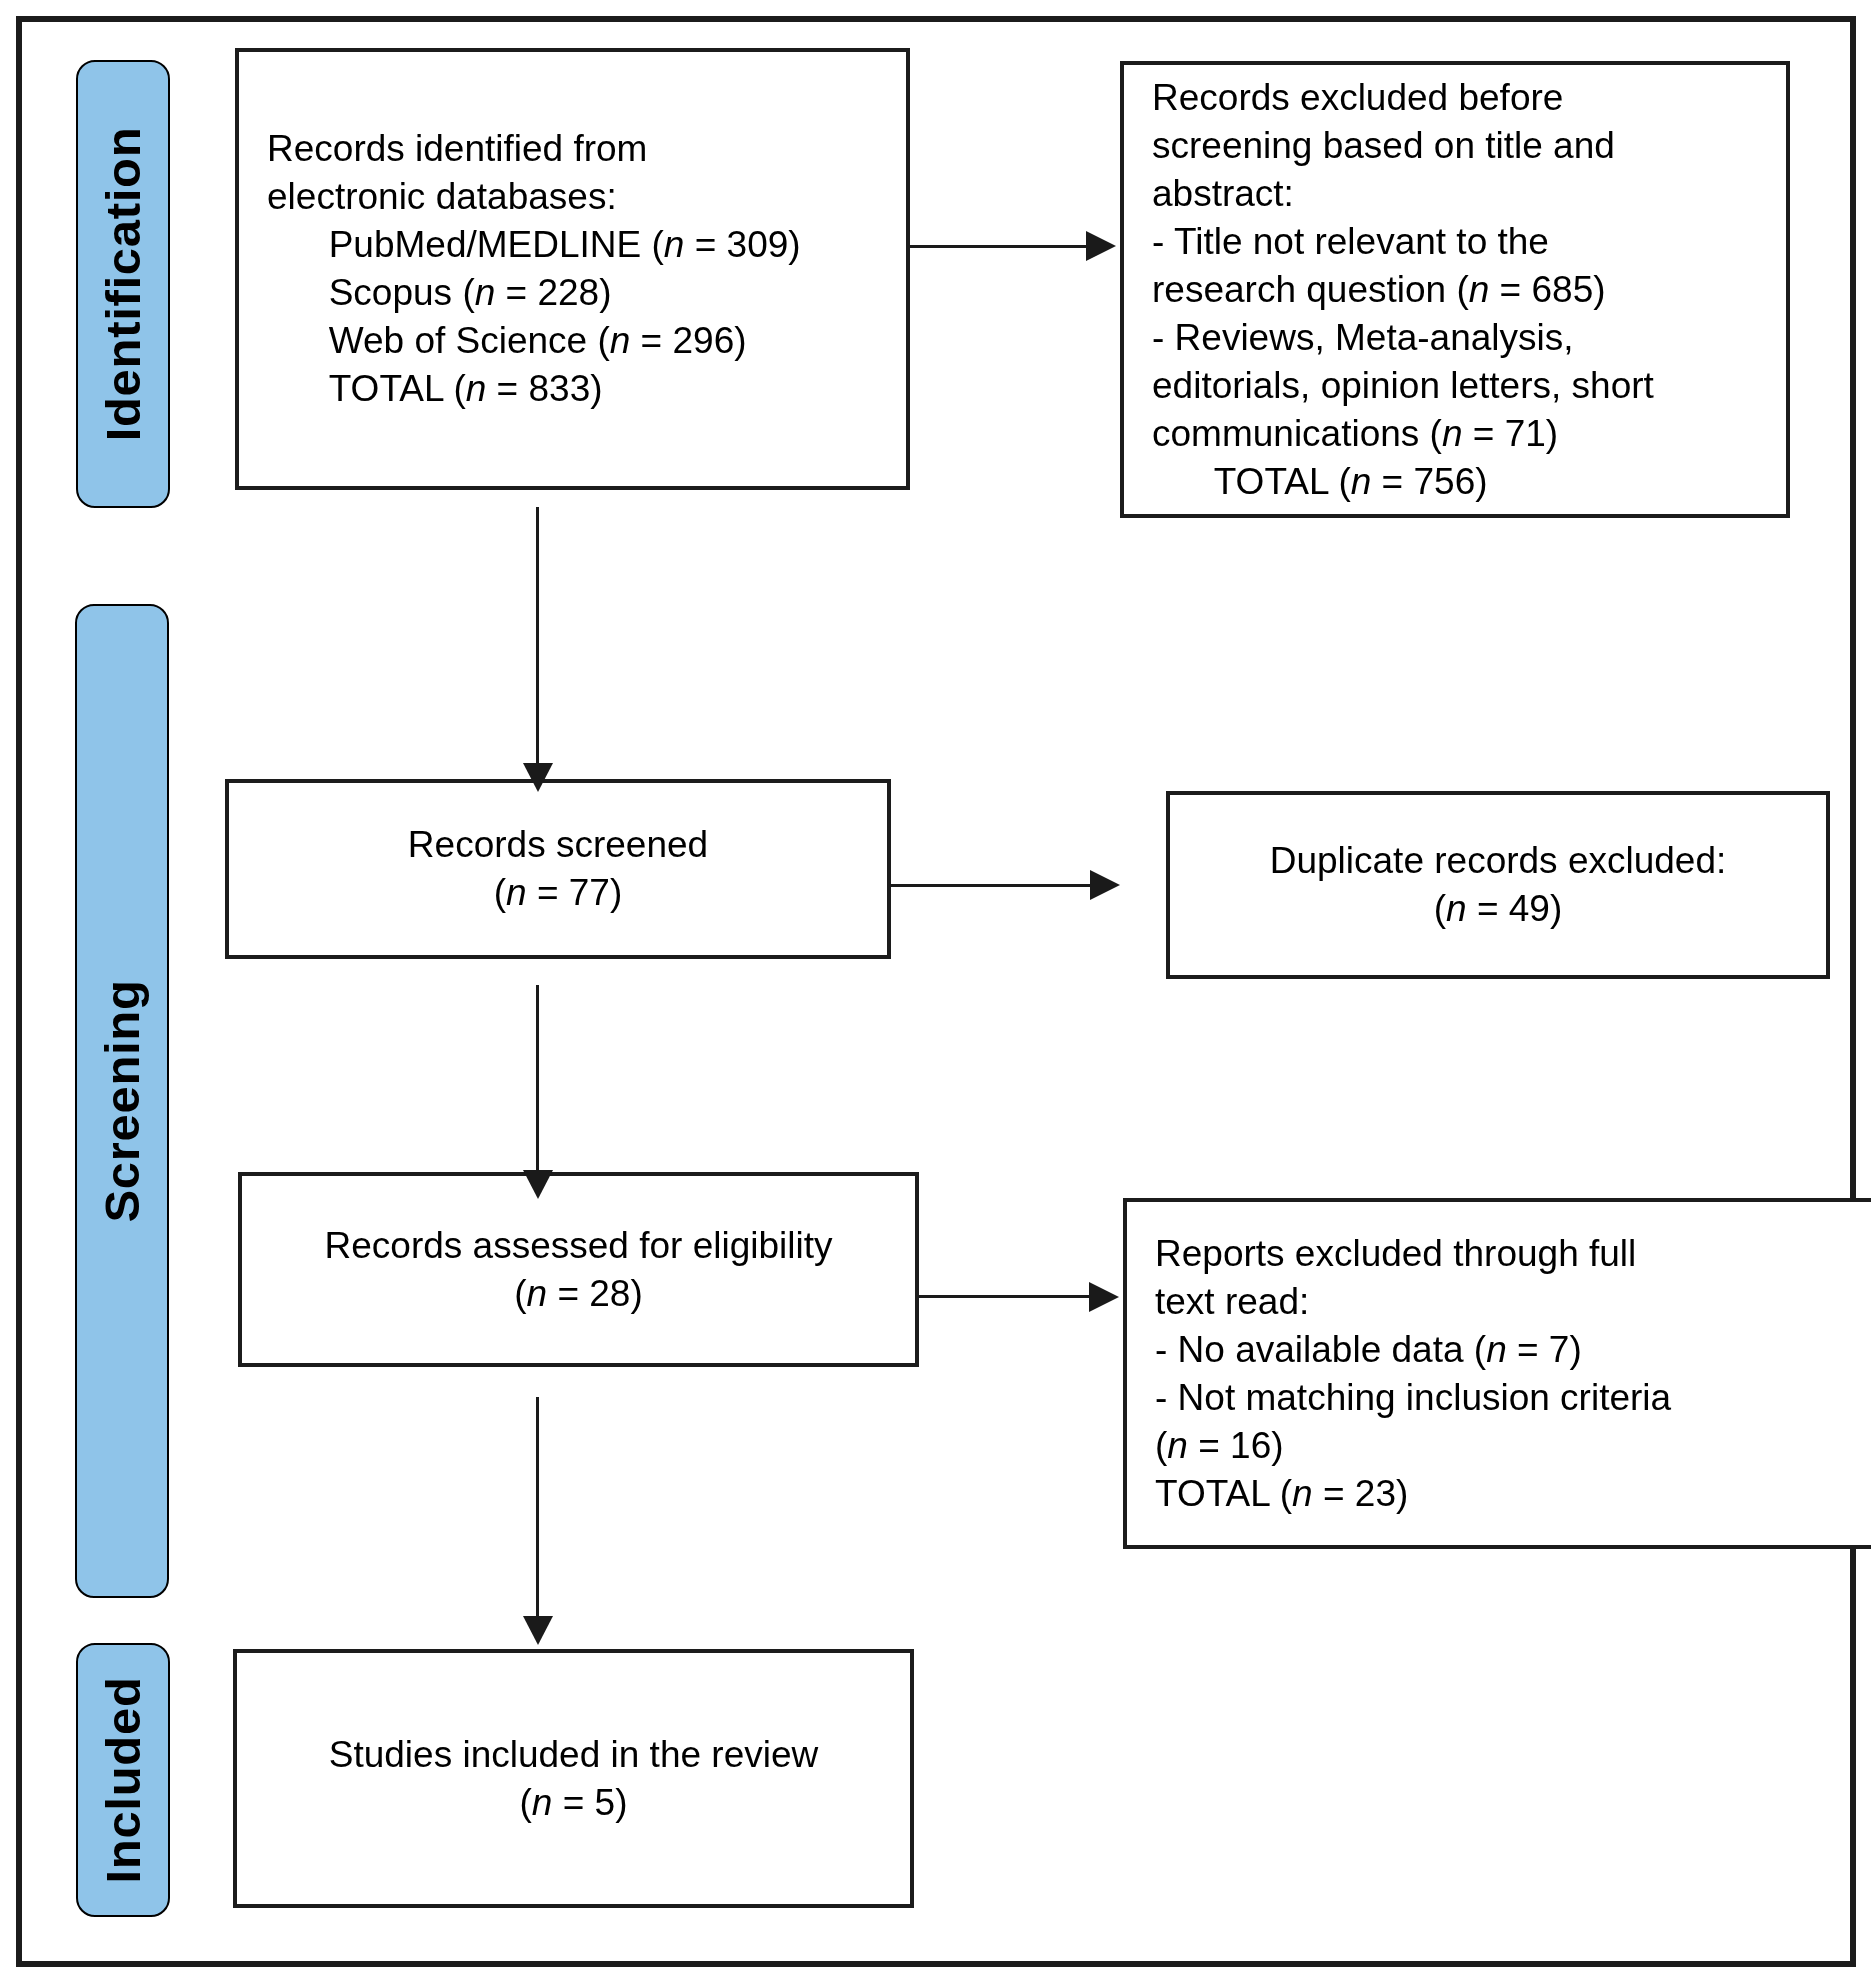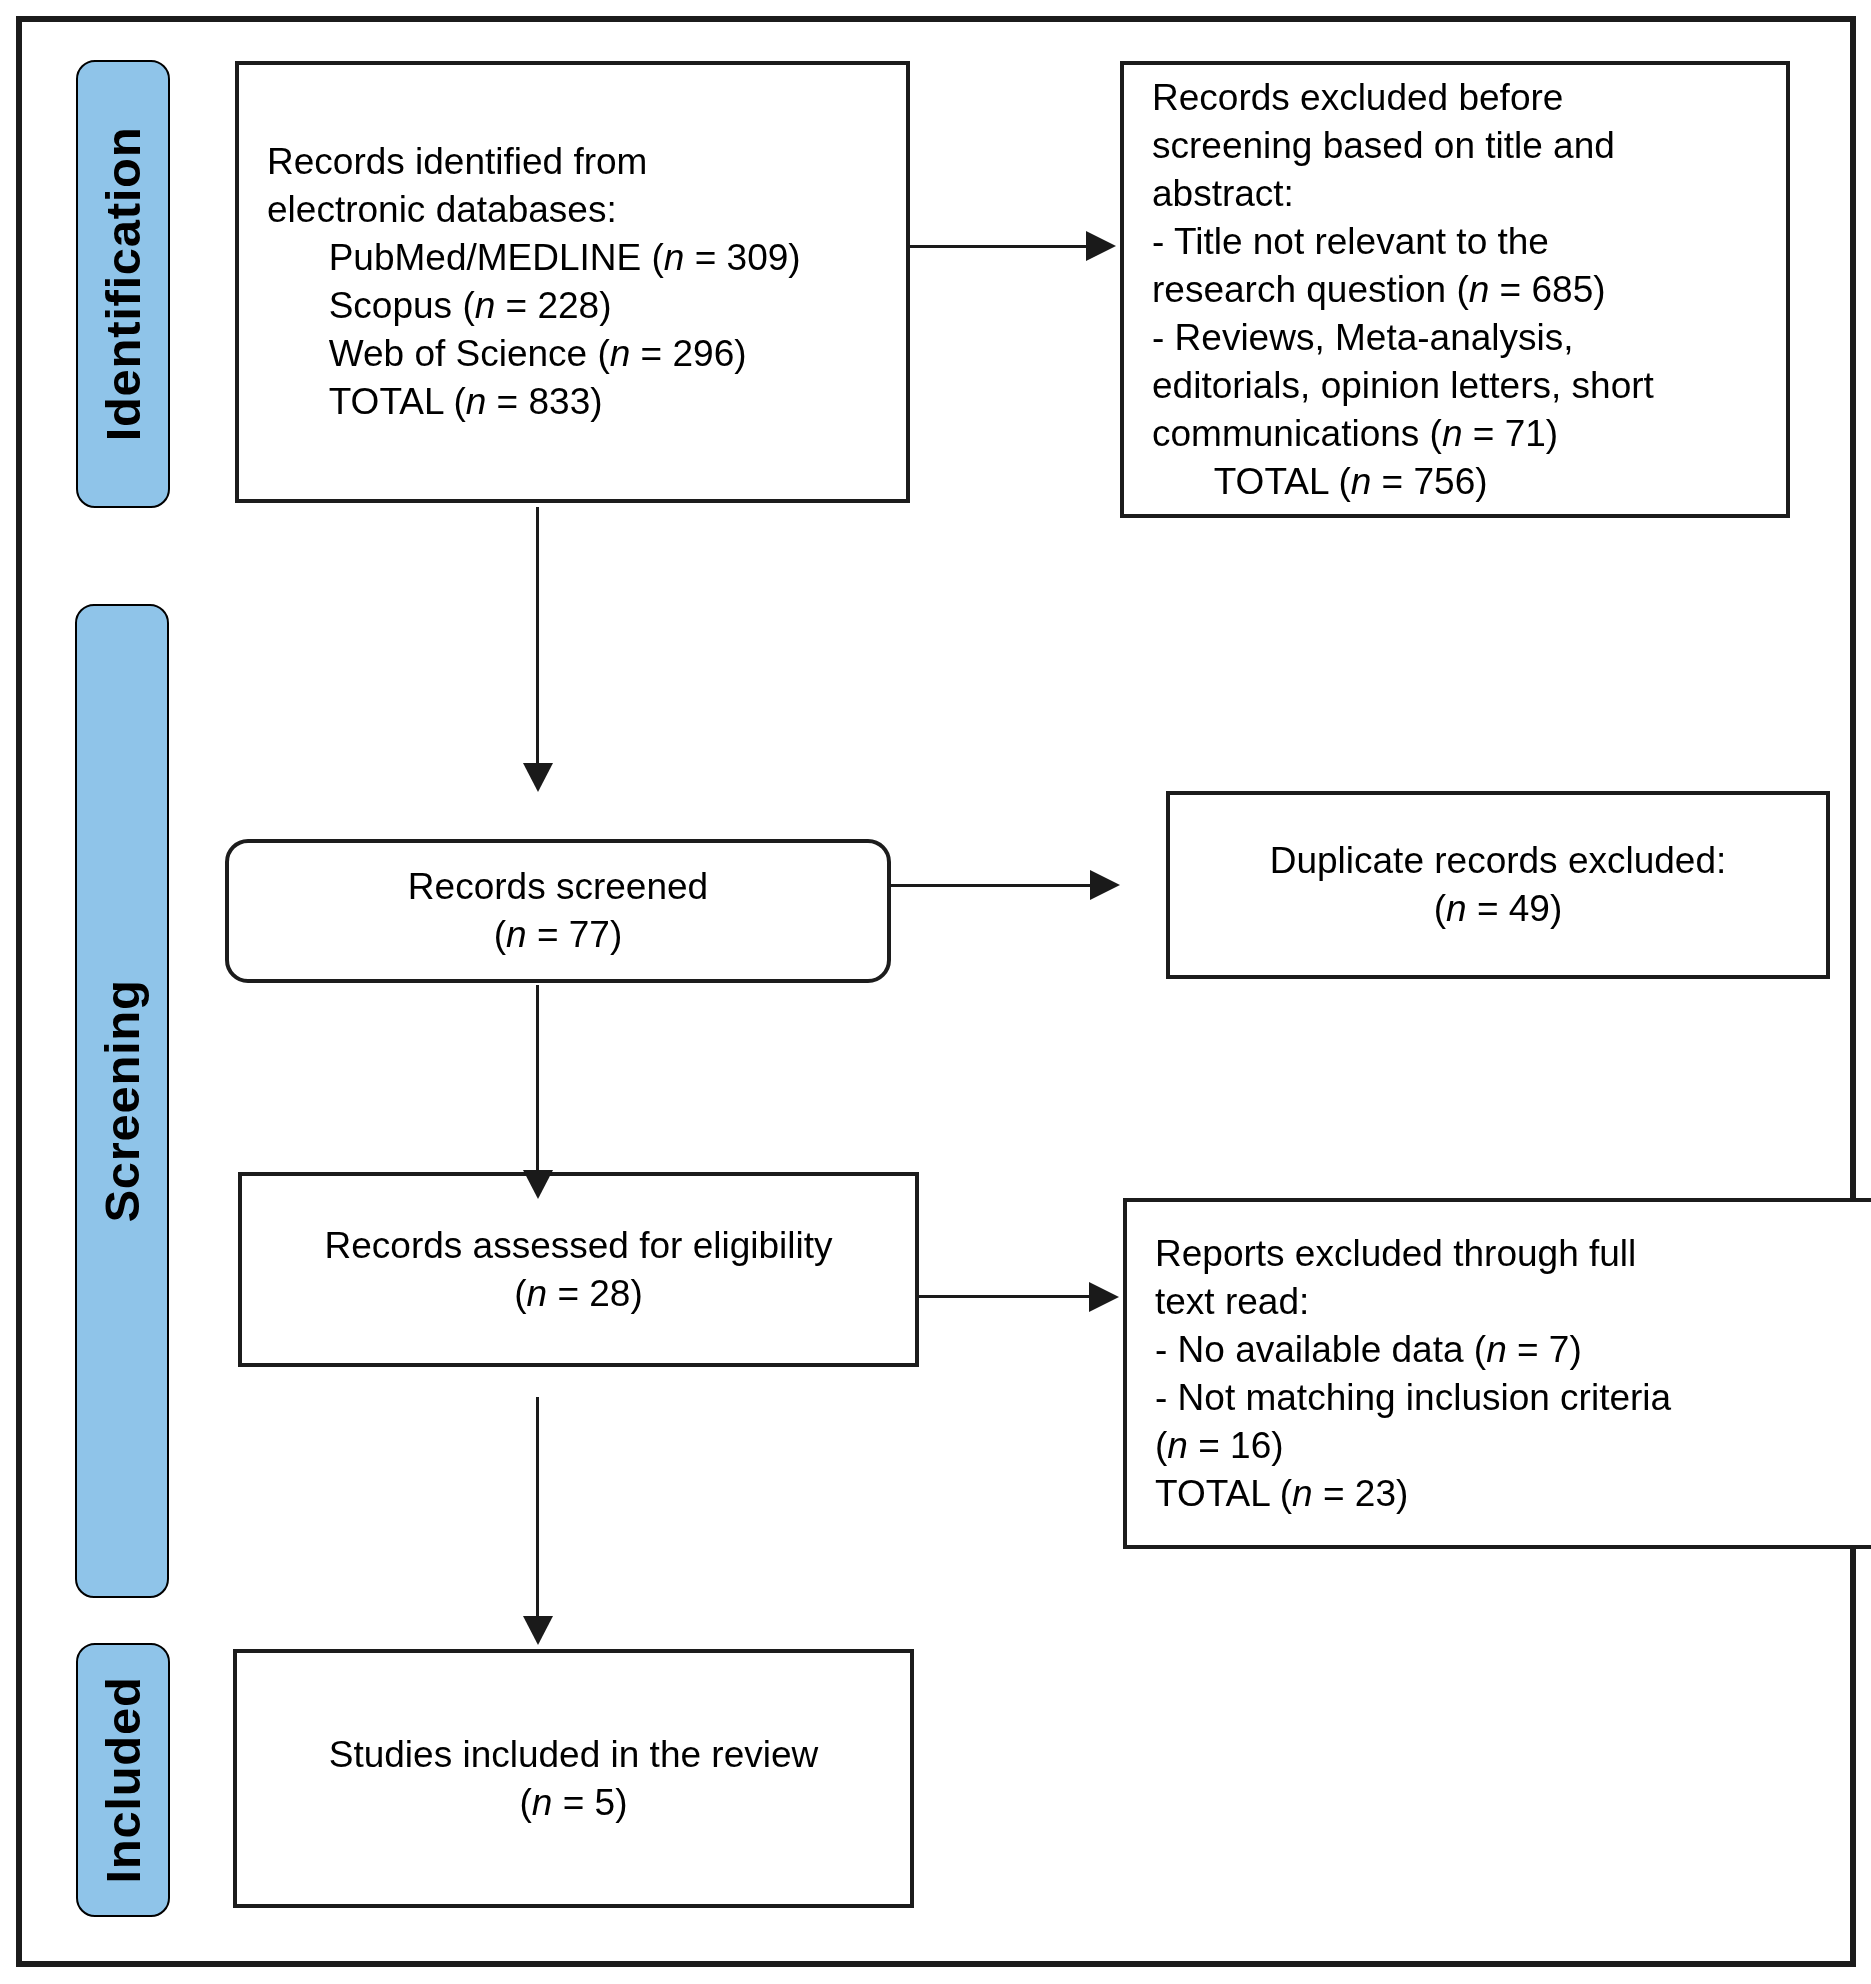--- a/index.html
+++ b/index.html
@@ -40,23 +40,23 @@
     border:4.1px solid var(--box_border,#1c1c1c);
     display:flex;align-items:center;justify-content:center;
     box-sizing:border-box;
   }
   .box-text{
     font-size:37px;line-height:48px;
     white-space:pre-wrap;
   }
   .text-left{flex:1;text-align:left;padding-left:28px;padding-right:11px;}
   .text-center{text-align:center;}
-  #box-identified{left:235px;top:61px;width:675px;height:442px;}
+  #box-identified{left:235px;top:48px;width:675px;height:442px;}
   #box-excluded-screening{left:1120px;top:61px;width:670px;height:457px;}
-  #box-screened{left:225px;top:839px;width:666px;height:144px;border-radius:23px;}
+  #box-screened{left:225px;top:779px;width:666px;height:180px;}
   #box-duplicates{left:1166px;top:791px;width:664px;height:188px;}
   #box-assessed{left:238px;top:1172px;width:681px;height:195px;}
   #box-excluded-fulltext{left:1123px;top:1198px;width:764px;height:351px;}
   #box-included{left:233px;top:1649px;width:681px;height:259px;}
   
   .vline{position:absolute;width:3.4px;background:var(--arrow,#1a1a1a);}
   .hline{position:absolute;height:3.4px;background:var(--arrow,#1a1a1a);}
   .head-down{
     position:absolute;width:0;height:0;
     border-left:15.7px solid transparent;

